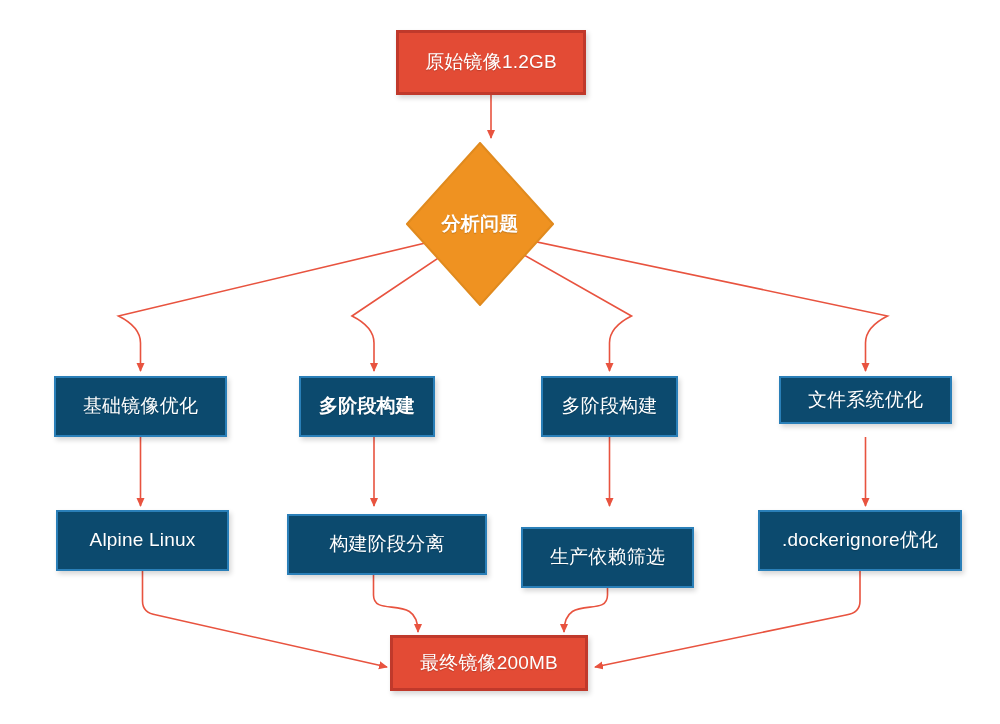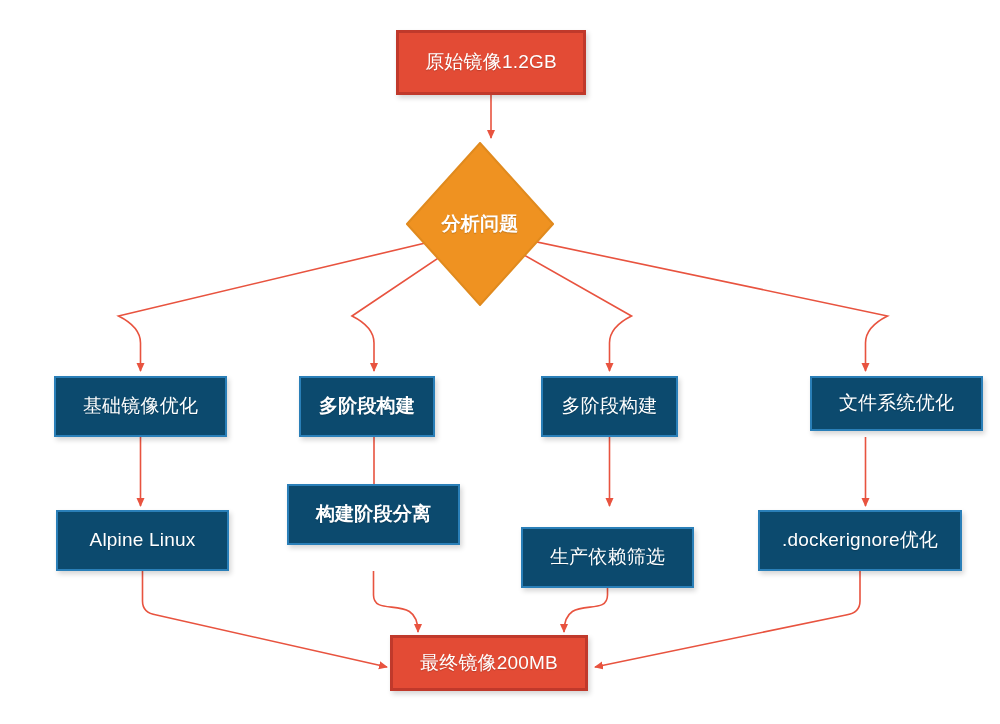--- a/index.html
+++ b/index.html
@@ -117,27 +117,27 @@
       </div>
       <div class="node node-box node-blue" style="left: 54px; top: 376px; width: 173px; height: 61px;">
         <span class="label">基础镜像优化</span>
       </div>
       <div class="node node-box node-blue" style="left: 299px; top: 376px; width: 136px; height: 61px; font-weight: bold;">
         <span class="label">多阶段构建</span>
       </div>
       <div class="node node-box node-blue" style="left: 541px; top: 376px; width: 137px; height: 61px;">
         <span class="label">多阶段构建</span>
       </div>
-      <div class="node node-box node-blue" style="left: 810px; top: 376px; width: 173px; height: 55px;">
+      <div class="node node-box node-blue" style="left: 779px; top: 376px; width: 173px; height: 48px;">
         <span class="label">文件系统优化</span>
       </div>
       <div class="node node-box node-blue" style="left: 56px; top: 510px; width: 173px; height: 61px; align-items: center;">
         <span class="label">Alpine Linux</span>
       </div>
-      <div class="node node-box node-blue" style="left: 287px; top: 484px; width: 173px; height: 61px; font-weight: bold;">
+      <div class="node node-box node-blue" style="left: 287px; top: 514px; width: 200px; height: 61px;">
         <span class="label">构建阶段分离</span>
       </div>
       <div class="node node-box node-blue" style="left: 521px; top: 510px; width: 173px; height: 61px; margin-top: 17px;">
         <span class="label">生产依赖筛选</span>
       </div>
       <div class="node node-box node-blue" style="left: 758px; top: 510px; width: 204px; height: 61px;">
         <span class="label">.dockerignore优化</span>
       </div>
       <div class="node node-box node-red" style="left: 390px; top: 635px; width: 198px; height: 56px;">
         <span class="label">最终镜像200MB</span>

